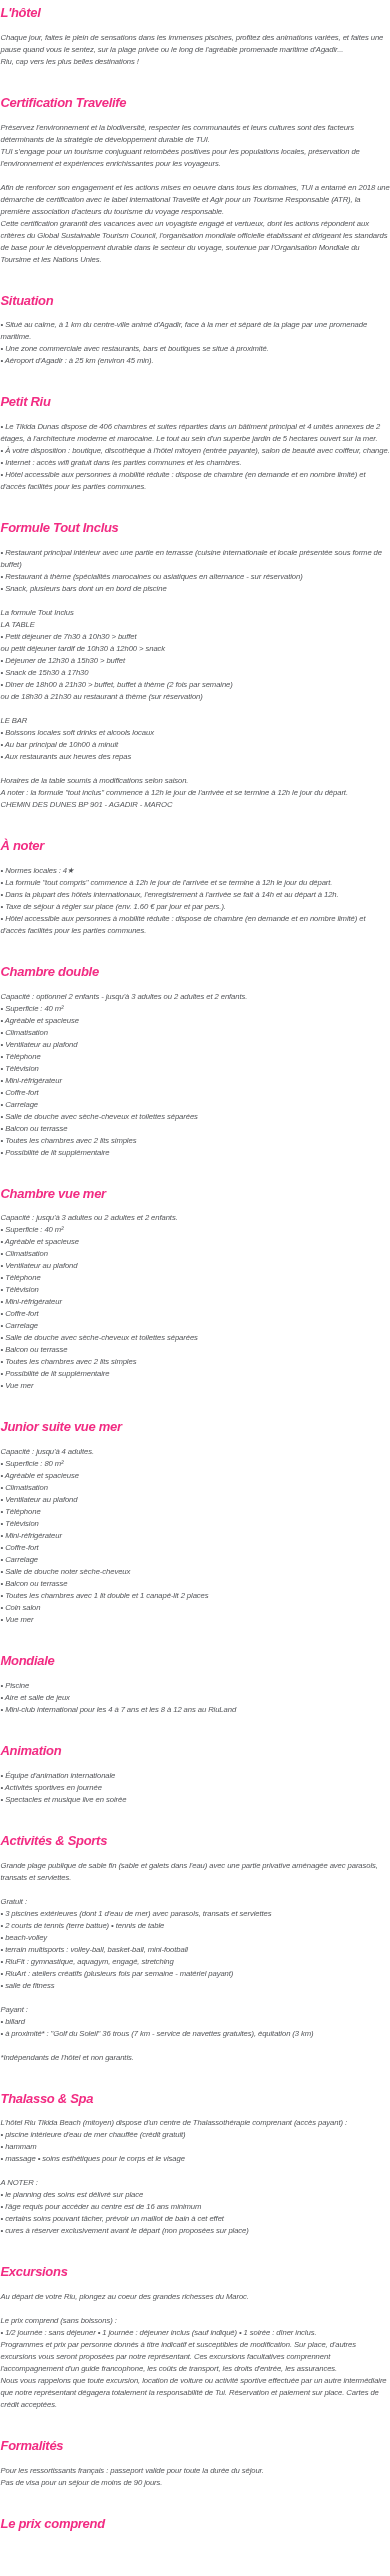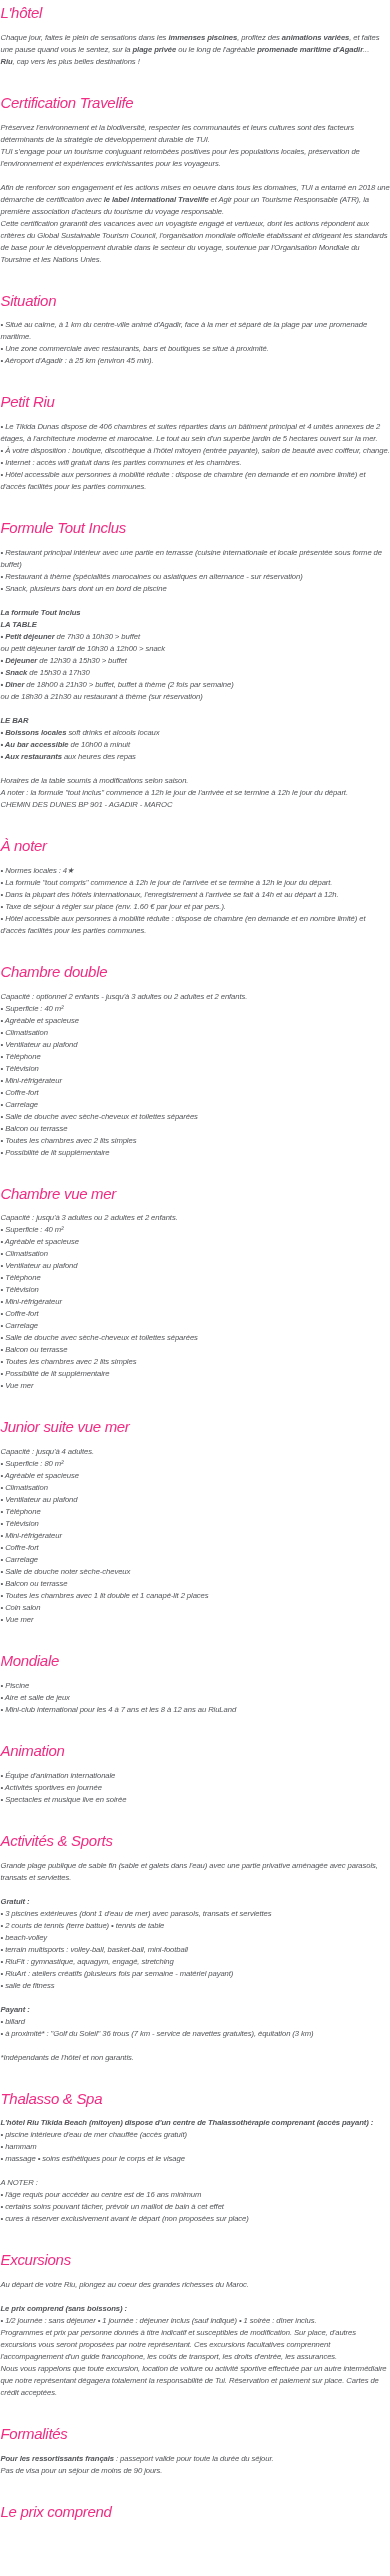--- a/index.html
+++ b/index.html
@@ -15,31 +15,31 @@
     font-style:italic;
     color:var(--body-color);
     font-size:7.7px;
     line-height:12px;
     letter-spacing:-0.1px;
   }
   section{margin:0;}
   h2{
     font-family:"Liberation Sans", sans-serif;
     font-style:italic;
-    font-weight:normal;
+    font-weight:bold;
     color:var(--heading-color);
-    font-size:15px;
+    font-size:13px;
     line-height:17.5px;
     margin:26px 0 10.3px 0;
     letter-spacing:-0.3px;
   }
   section:first-child h2{margin-top:1px;}
   p{margin:0;}
   p.gap{margin-top:12px;}
-  .b{font-weight:bold;margin-top:36px;}
+  .b{font-weight:normal;margin-top:36px;}
 </style>
 </head>
 <body>
 
 <div class="page">
     <section>
       <h2>L'hôtel</h2>
       <p><span>Chaque jour, faites le plein de sensations dans les </span><span class="b">immenses piscines</span><span>, profitez des </span><span class="b">animations variées</span><span>, et faites une pause quand vous le sentez, sur la </span><span class="b">plage privée</span><span> ou le long de l'agréable </span><span class="b">promenade maritime d'Agadir</span><span>...</span></p>
       <p><span class="b">Riu</span><span>, cap vers les plus belles destinations !</span></p>
     </section>
@@ -71,21 +71,21 @@
       <p class="gap"><span class="b">La formule Tout Inclus</span></p>
       <p><span class="b">LA TABLE</span></p>
       <p><span class="b">• Petit déjeuner</span><span> de 7h30 à 10h30 &gt; buffet</span></p>
       <p><span>ou petit déjeuner tardif de 10h30 à 12h00 &gt; snack</span></p>
       <p><span class="b">• Déjeuner</span><span> de 12h30 à 15h30 &gt; buffet</span></p>
       <p><span class="b">• Snack</span><span> de 15h30 à 17h30</span></p>
       <p><span class="b">• Dîner</span><span> de 18h00 à 21h30 &gt; buffet, buffet à thème (2 fois par semaine)</span></p>
       <p><span>ou de 18h30 à 21h30 au restaurant à thème (sur réservation)</span></p>
       <p class="gap"><span class="b">LE BAR</span></p>
       <p><span class="b">• Boissons locales</span><span> soft drinks et alcools locaux</span></p>
-      <p><span class="b">• Au bar accessible</span><span> de 10h00 à minuit</span></p>
+      <p><span class="b">• Au bar principal</span><span> de 10h00 à minuit</span></p>
       <p><span class="b">• Aux restaurants</span><span> aux heures des repas</span></p>
       <p class="gap"><span>Horaires de la table soumis à modifications selon saison.</span></p>
       <p><span>A noter : la formule "tout inclus" commence à 12h le jour de l'arrivée et se termine à 12h le jour du départ.</span></p>
     </section>
     <section>
       <p><span>CHEMIN DES DUNES BP 901 - AGADIR - MAROC</span></p>
     </section>
     <section>
       <h2>À noter</h2>
       <p><span>• Normes locales : 4★</span></p>
@@ -171,24 +171,25 @@
       <p><span>• RiuArt : ateliers créatifs (plusieurs fois par semaine - matériel payant)</span></p>
       <p><span>• salle de fitness</span></p>
       <p class="gap"><span class="b">Payant :</span></p>
       <p><span>• billard</span></p>
       <p><span>• à proximité* : "Golf du Soleil" 36 trous (7 km - service de navettes gratuites), équitation (3 km)</span></p>
       <p class="gap"><span>*Indépendants de l'hôtel et non garantis.</span></p>
     </section>
     <section>
       <h2>Thalasso &amp; Spa</h2>
       <p><span class="b">L'hôtel Riu Tikida Beach (mitoyen) dispose d'un centre de Thalassothérapie comprenant (accès payant) :</span></p>
-      <p><span>• piscine intérieure d'eau de mer chauffée (accès gratuit)</span></p>
+      <p><span>• piscine intérieure d'eau de mer chauffée (crédit gratuit)</span></p>
       <p><span>• hammam</span></p>
       <p><span>• massage • soins esthétiques pour le corps et le visage</span></p>
       <p class="gap"><span>A NOTER :</span></p>
+      <p><span>• le planning des soins est délivré sur place</span></p>
       <p><span>• l'âge requis pour accéder au centre est de 16 ans minimum</span></p>
       <p><span>• certains soins pouvant tâcher, prévoir un maillot de bain à cet effet</span></p>
       <p><span>• cures à réserver exclusivement avant le départ (non proposées sur place)</span></p>
     </section>
     <section>
       <h2>Excursions</h2>
       <p><span>Au départ de votre Riu, plongez au coeur des grandes richesses du Maroc.</span></p>
       <p class="gap"><span class="b">Le prix comprend (sans boissons) :</span></p>
       <p><span>• 1/2 journée : sans déjeuner • 1 journée : déjeuner inclus (sauf indiqué) • 1 soirée : dîner inclus.</span></p>
       <p><span>Programmes et prix par personne donnés à titre indicatif et susceptibles de modification. Sur place, d'autres excursions vous seront proposées par notre représentant. Ces excursions facultatives comprennent l'accompagnement d'un guide francophone, les coûts de transport, les droits d'entrée, les assurances.</span></p>

